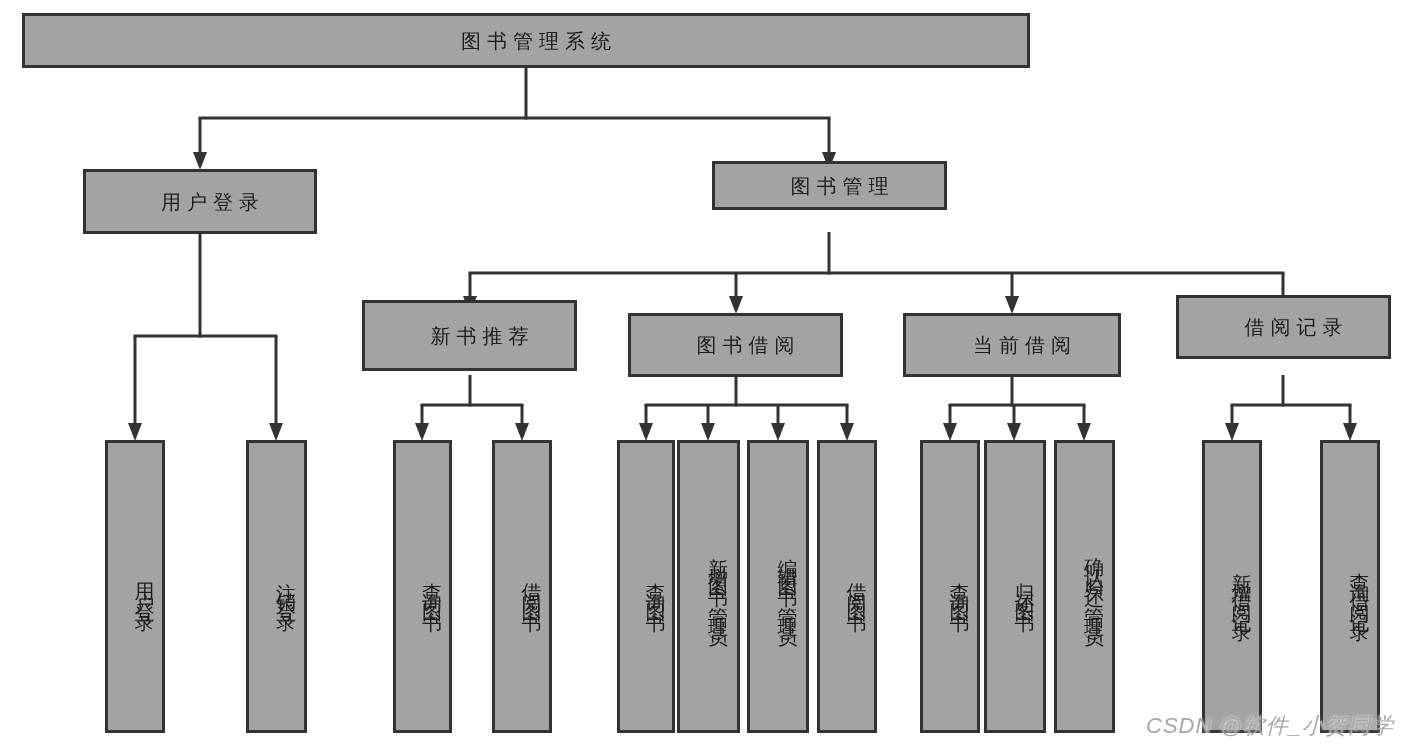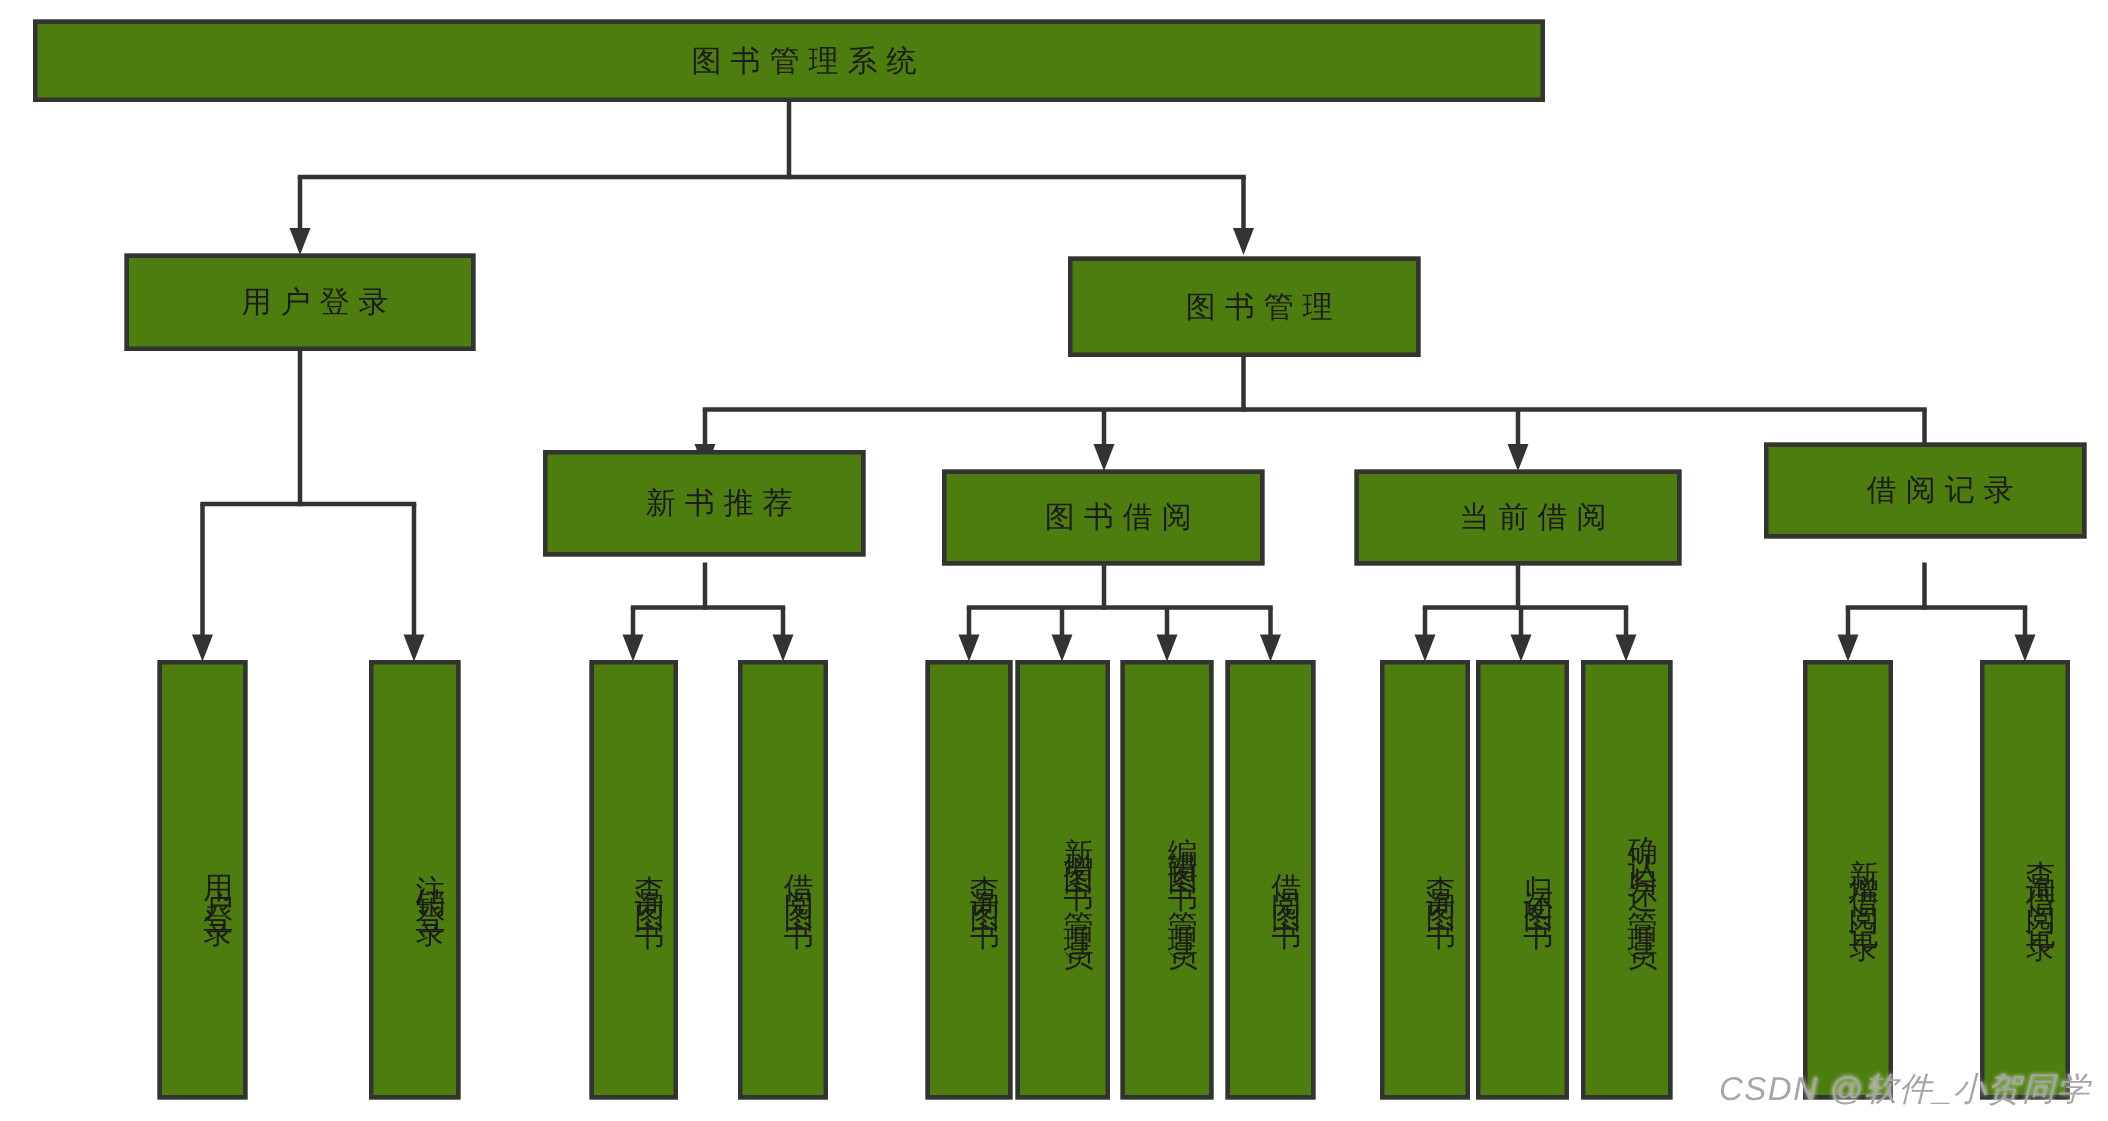--- a/index.html
+++ b/index.html
@@ -1,21 +1,21 @@
 <!DOCTYPE html>
 <html><head>
 <meta charset="utf-8">
 <style>
   html,body{margin:0;padding:0;background:#ffffff;}
   .canvas{
     position:relative;width:1405px;height:747px;background:#ffffff;
     font-family:"Liberation Sans","DejaVu Sans",sans-serif;overflow:hidden;
   }
   .node{
-    position:absolute;box-sizing:border-box;border:3px solid #333333;background:#4d7c0f;
+    position:absolute;box-sizing:border-box;border:3px solid #333333;background:#a3a3a3;
     display:flex;align-items:center;justify-content:center;
     color:#1c1c1c;font-size:20px;line-height:1;z-index:2;padding-left:20px;
   }
   .hbox{letter-spacing:6px;text-indent:6px;}
   .vbox{
     top:440px;height:293px;
     writing-mode:vertical-rl;text-orientation:mixed;letter-spacing:10px;
   }
   .edges{position:absolute;left:0;top:0;width:1405px;height:747px;z-index:1;}
   .edges line{stroke:#333333;stroke-width:3;}
@@ -103,21 +103,21 @@
       <line x1="1232" y1="405" x2="1232" y2="426"></line>
       <polygon points="1225,423 1239,423 1232,441"></polygon>
       <line x1="1350" y1="405" x2="1350" y2="426"></line>
       <polygon points="1343,423 1357,423 1350,441"></polygon>
     </g>
   </svg>
 
   <div class="node hbox" style="left:22px;top:13px;width:1008px;height:55px">图书管理系统</div>
 
   <div class="node hbox" style="left:83px;top:169px;width:234px;height:65px">用户登录</div>
-  <div class="node hbox" style="left:712px;top:171px;width:235px;height:67px">图书管理</div>
+  <div class="node hbox" style="left:712px;top:161px;width:235px;height:49px">图书管理</div>
 
   <div class="node hbox" style="left:362px;top:300px;width:215px;height:71px">新书推荐</div>
   <div class="node hbox" style="left:628px;top:313px;width:215px;height:64px">图书借阅</div>
   <div class="node hbox" style="left:903px;top:313px;width:218px;height:64px">当前借阅</div>
   <div class="node hbox" style="left:1176px;top:295px;width:215px;height:64px">借阅记录</div>
 
   <div class="node vbox" style="left:105px;width:60px">用户登录</div>
   <div class="node vbox" style="left:246px;width:61px">注销登录</div>
 
   <div class="node vbox" style="left:393px;width:59px">查询图书</div>

